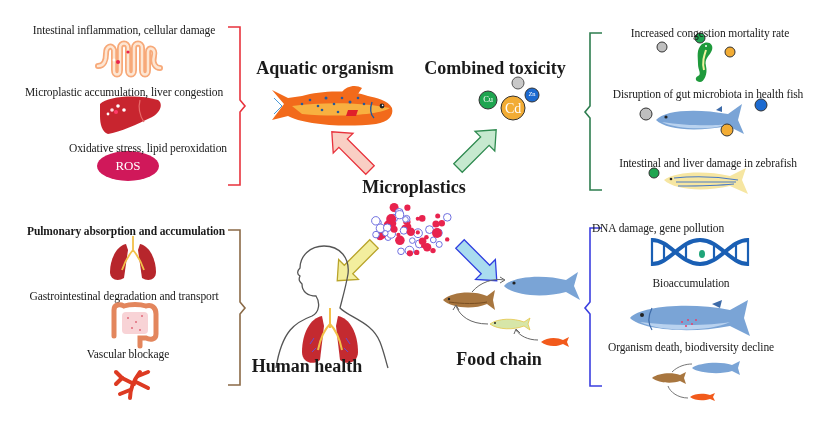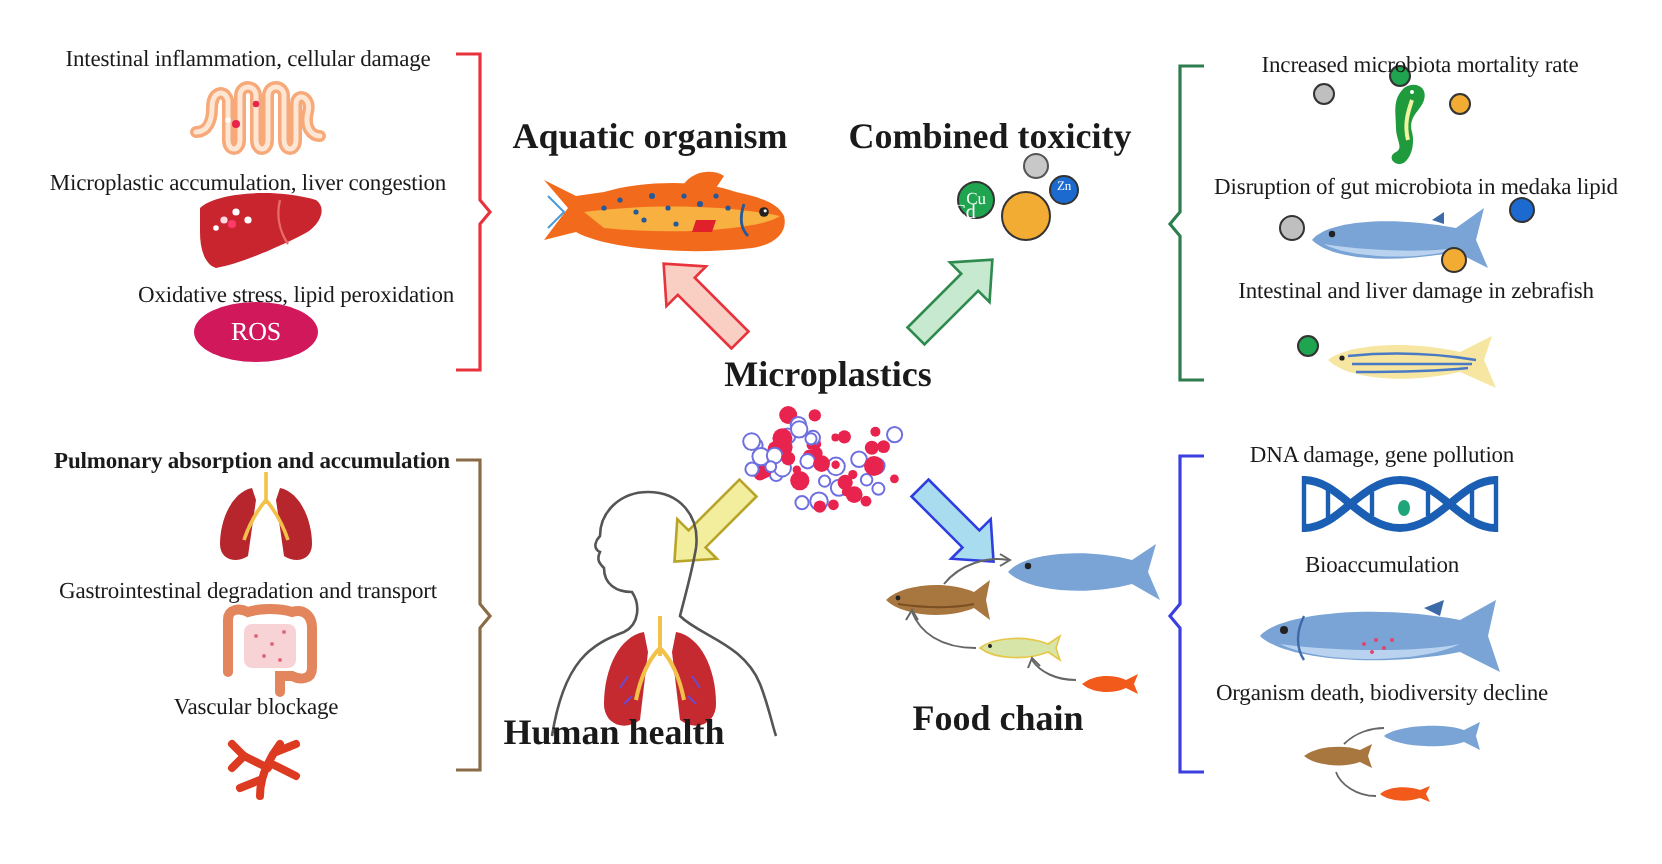--- a/index.html
+++ b/index.html
@@ -256,25 +256,25 @@
 <div class="ttl" style="left:495px;top:58px;">Combined toxicity</div>
 <div class="ttl" style="left:414px;top:177px;">Microplastics</div>
 <div class="ttl" style="left:307px;top:356px;">Human health</div>
 <div class="ttl" style="left:499px;top:349px;">Food chain</div>
 
 <div class="lbl" style="left:124px;top:24px;">Intestinal inflammation, cellular damage</div>
 <div class="lbl" style="left:124px;top:86px;">Microplastic accumulation, liver congestion</div>
 <div class="lbl" style="left:124px;top:142px;margin-left:24px;">Oxidative stress, lipid peroxidation</div>
 <div class="lbl" style="left:128px;top:158px;color:#fff;font-size:13px;">ROS</div>
 
-<div class="lbl" style="left:710px;top:27px;">Increased microbiota mortality rate</div>
-<div class="lbl" style="left:708px;top:88px;">Disruption of gut microbiota in medaka lipid</div>
-<div class="lbl" style="left:708px;top:140px;">Intestinal and liver damage in zebrafish</div>
+<div class="lbl" style="left:710px;top:27px;">Increased congestion mortality rate</div>
+<div class="lbl" style="left:708px;top:88px;">Disruption of gut microbiota in health fish</div>
+<div class="lbl" style="left:708px;top:157px;">Intestinal and liver damage in zebrafish</div>
 <div class="lbl" style="left:488px;top:94px;color:#fff;font-size:8.5px;">Cu</div>
-<div class="lbl" style="left:482px;top:101px;color:#fff;font-size:10px;">Cd</div>
+<div class="lbl" style="left:513px;top:101px;color:#fff;font-size:14px;">Cd</div>
 <div class="lbl" style="left:532px;top:90px;color:#fff;font-size:6.5px;">Zn</div>
 
 <div class="lbl" style="left:126px;top:225px;font-weight:bold;">Pulmonary absorption and accumulation</div>
 <div class="lbl" style="left:124px;top:290px;">Gastrointestinal degradation and transport</div>
 <div class="lbl" style="left:128px;top:348px;">Vascular blockage</div>
 
 <svg class="layer" width="831" height="432">
   <g transform="translate(108,240)">
     <path d="M18,4 C8,6 2,20 2,32 C2,40 10,42 16,38 L20,10 Z" fill="#b7262c"></path>
     <path d="M32,4 C42,6 48,20 48,32 C48,40 40,42 34,38 L30,10 Z" fill="#b7262c"></path>
@@ -295,15 +295,15 @@
     <path d="M20,32 C20,22 24,14 30,6"></path>
       <path d="M24,18 L12,12"></path>
       <path d="M12,12 L6,6"></path>
       <path d="M12,12 L6,18"></path>
       <path d="M28,10 L38,6"></path>
       <path d="M26,16 L38,22"></path>
       <path d="M20,24 L10,28"></path>
   </g>
 </svg>
 
-<div class="lbl" style="left:691px;top:222px;">DNA damage, gene pollution</div>
+<div class="lbl" style="left:658px;top:222px;">DNA damage, gene pollution</div>
 <div class="lbl" style="left:691px;top:277px;">Bioaccumulation</div>
 <div class="lbl" style="left:691px;top:341px;text-align:right;">Organism death, biodiversity decline</div>
 
 </body></html>

